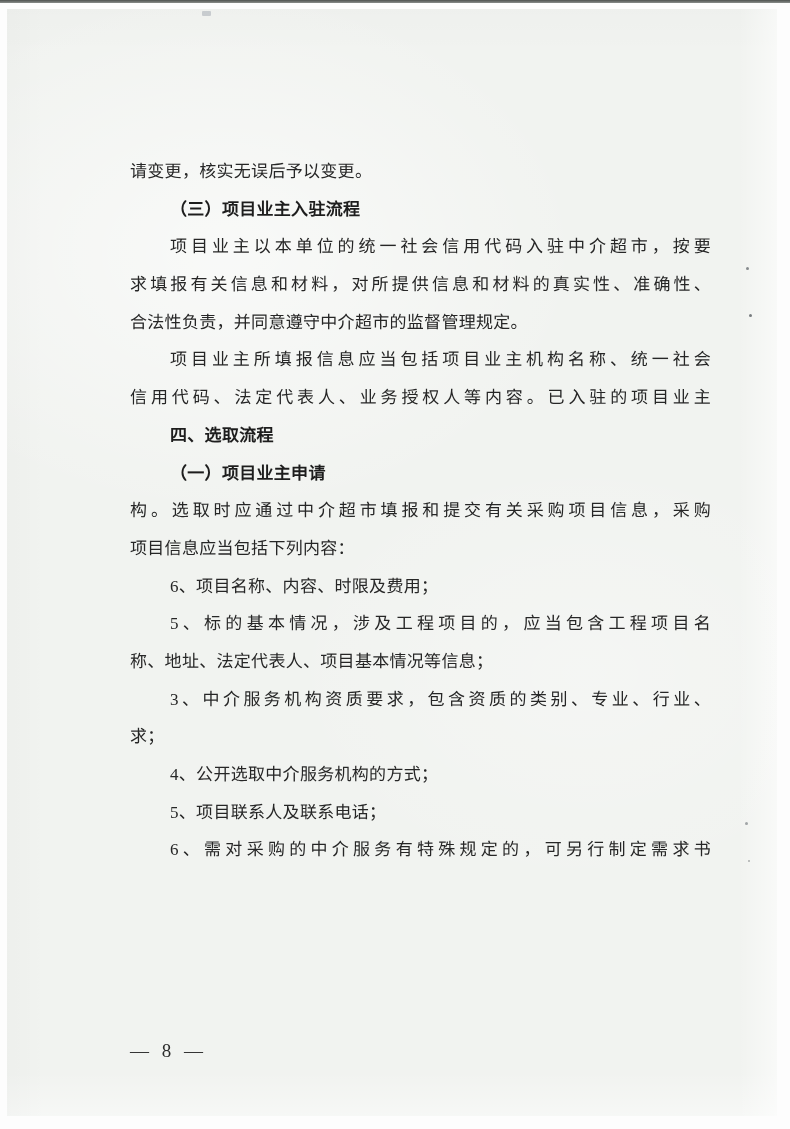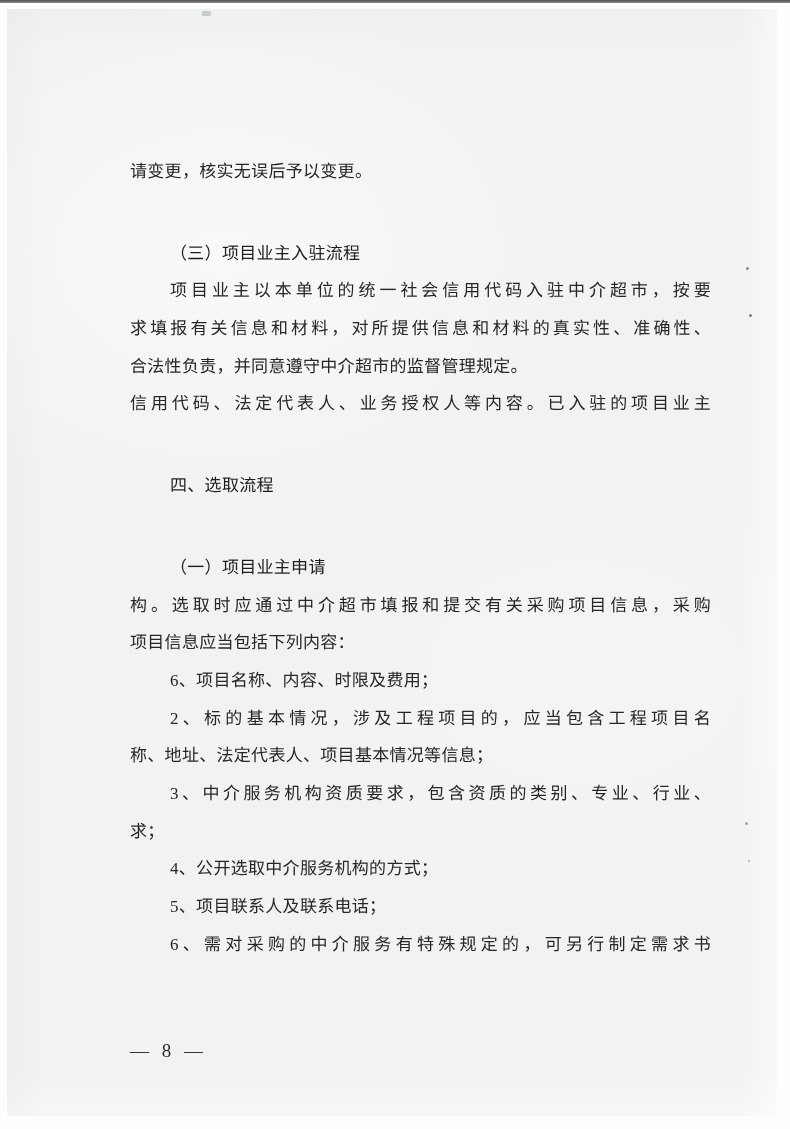--- a/index.html
+++ b/index.html
@@ -46,21 +46,21 @@
     font-size: 17px;
     line-height: 37.7px;
     color: #262626;
     letter-spacing: 0.3px;
   }
   .line {
     height: 37.7px;
     white-space: nowrap;
   }
   .line.indent { padding-left: 40px; }
-  .line.bold { font-weight: 400; color: #1d1d1d; margin-top: 44px; }
+  .line.bold { font-weight: 700; color: #1d1d1d; }
   .line.full {
     white-space: normal;
     text-align: justify;
     text-align-last: justify;
     text-justify: inter-character;
   }
   .page-number {
     position: absolute;
     left: 123px; top: 1031px;
     font-size: 19px;
@@ -91,27 +91,28 @@
 
   <div class="paper">
 
     <div class="textblock">
 
     <div class="line">请变更，核实无误后予以变更。</div>
         <div class="line indent bold">（三）项目业主入驻流程</div>
         <div class="line indent full">项目业主以本单位的统一社会信用代码入驻中介超市，按要</div>
         <div class="line full">求填报有关信息和材料，对所提供信息和材料的真实性、准确性、</div>
         <div class="line">合法性负责，并同意遵守中介超市的监督管理规定。</div>
+        <div class="line indent full">项目业主所填报信息应当包括项目业主机构名称、统一社会</div>
         <div class="line full">信用代码、法定代表人、业务授权人等内容。已入驻的项目业主</div>
         <div class="line indent bold">四、选取流程</div>
         <div class="line indent bold">（一）项目业主申请</div>
         <div class="line full">构。选取时应通过中介超市填报和提交有关采购项目信息，采购</div>
         <div class="line">项目信息应当包括下列内容：</div>
         <div class="line indent">6、项目名称、内容、时限及费用；</div>
-        <div class="line indent full">2、标的基本情况，涉及工程项目的，应当包含工程项目名</div>
+        <div class="line indent full">5、标的基本情况，涉及工程项目的，应当包含工程项目名</div>
         <div class="line">称、地址、法定代表人、项目基本情况等信息；</div>
         <div class="line indent full">3、中介服务机构资质要求，包含资质的类别、专业、行业、</div>
         <div class="line">求；</div>
         <div class="line indent">4、公开选取中介服务机构的方式；</div>
         <div class="line indent">5、项目联系人及联系电话；</div>
         <div class="line indent full">6、需对采购的中介服务有特殊规定的，可另行制定需求书</div>
       </div>
 
     <div class="page-number">— 8 —</div>
 

